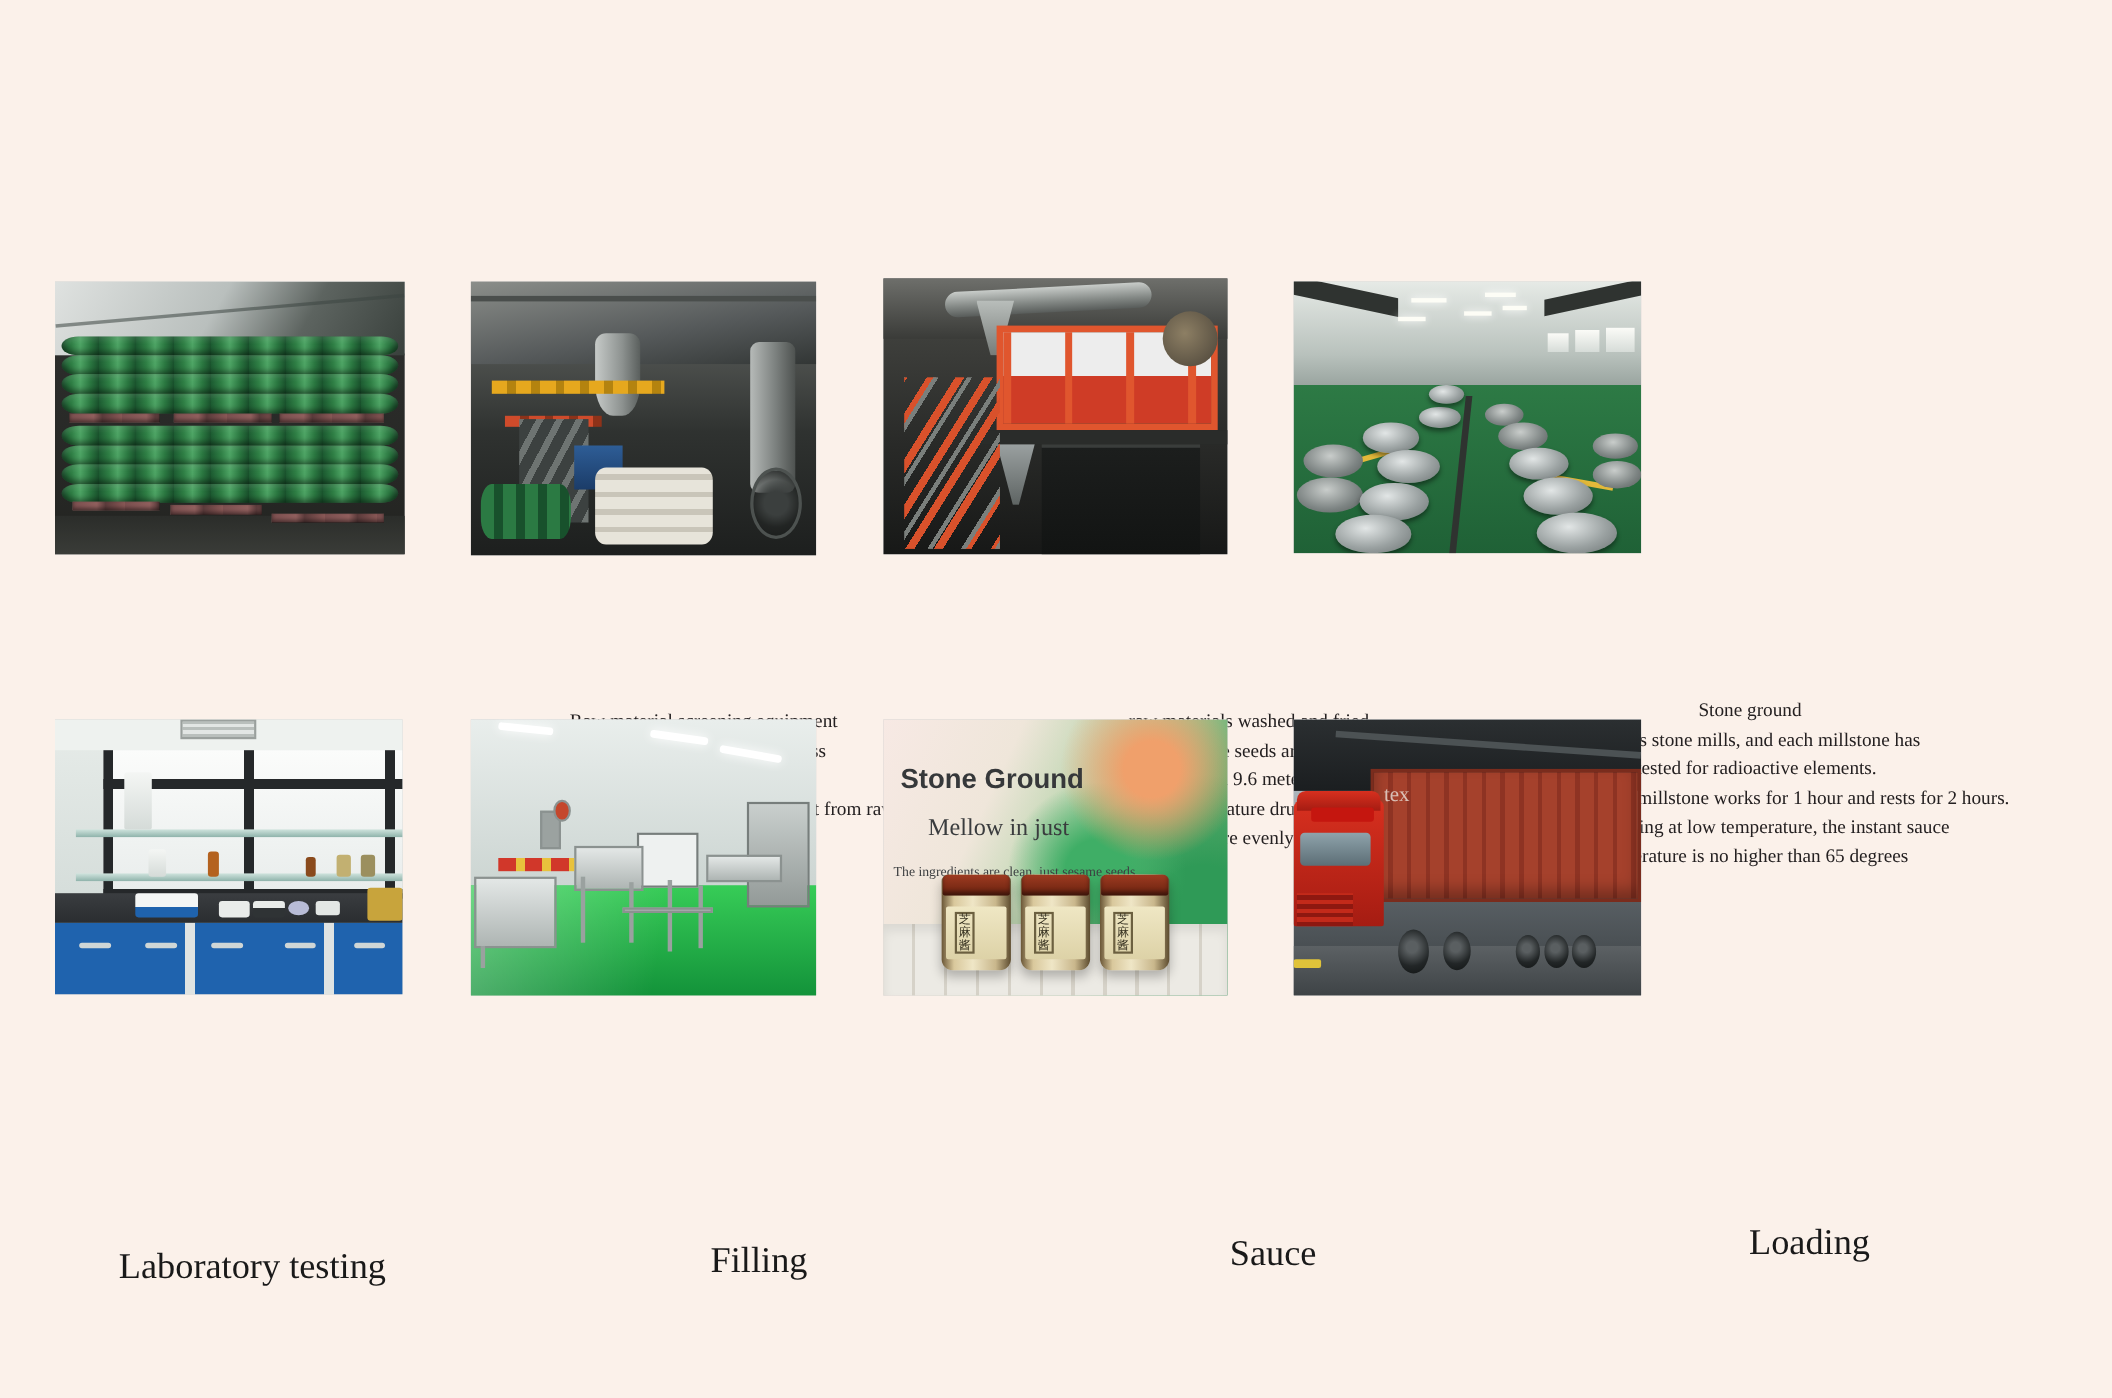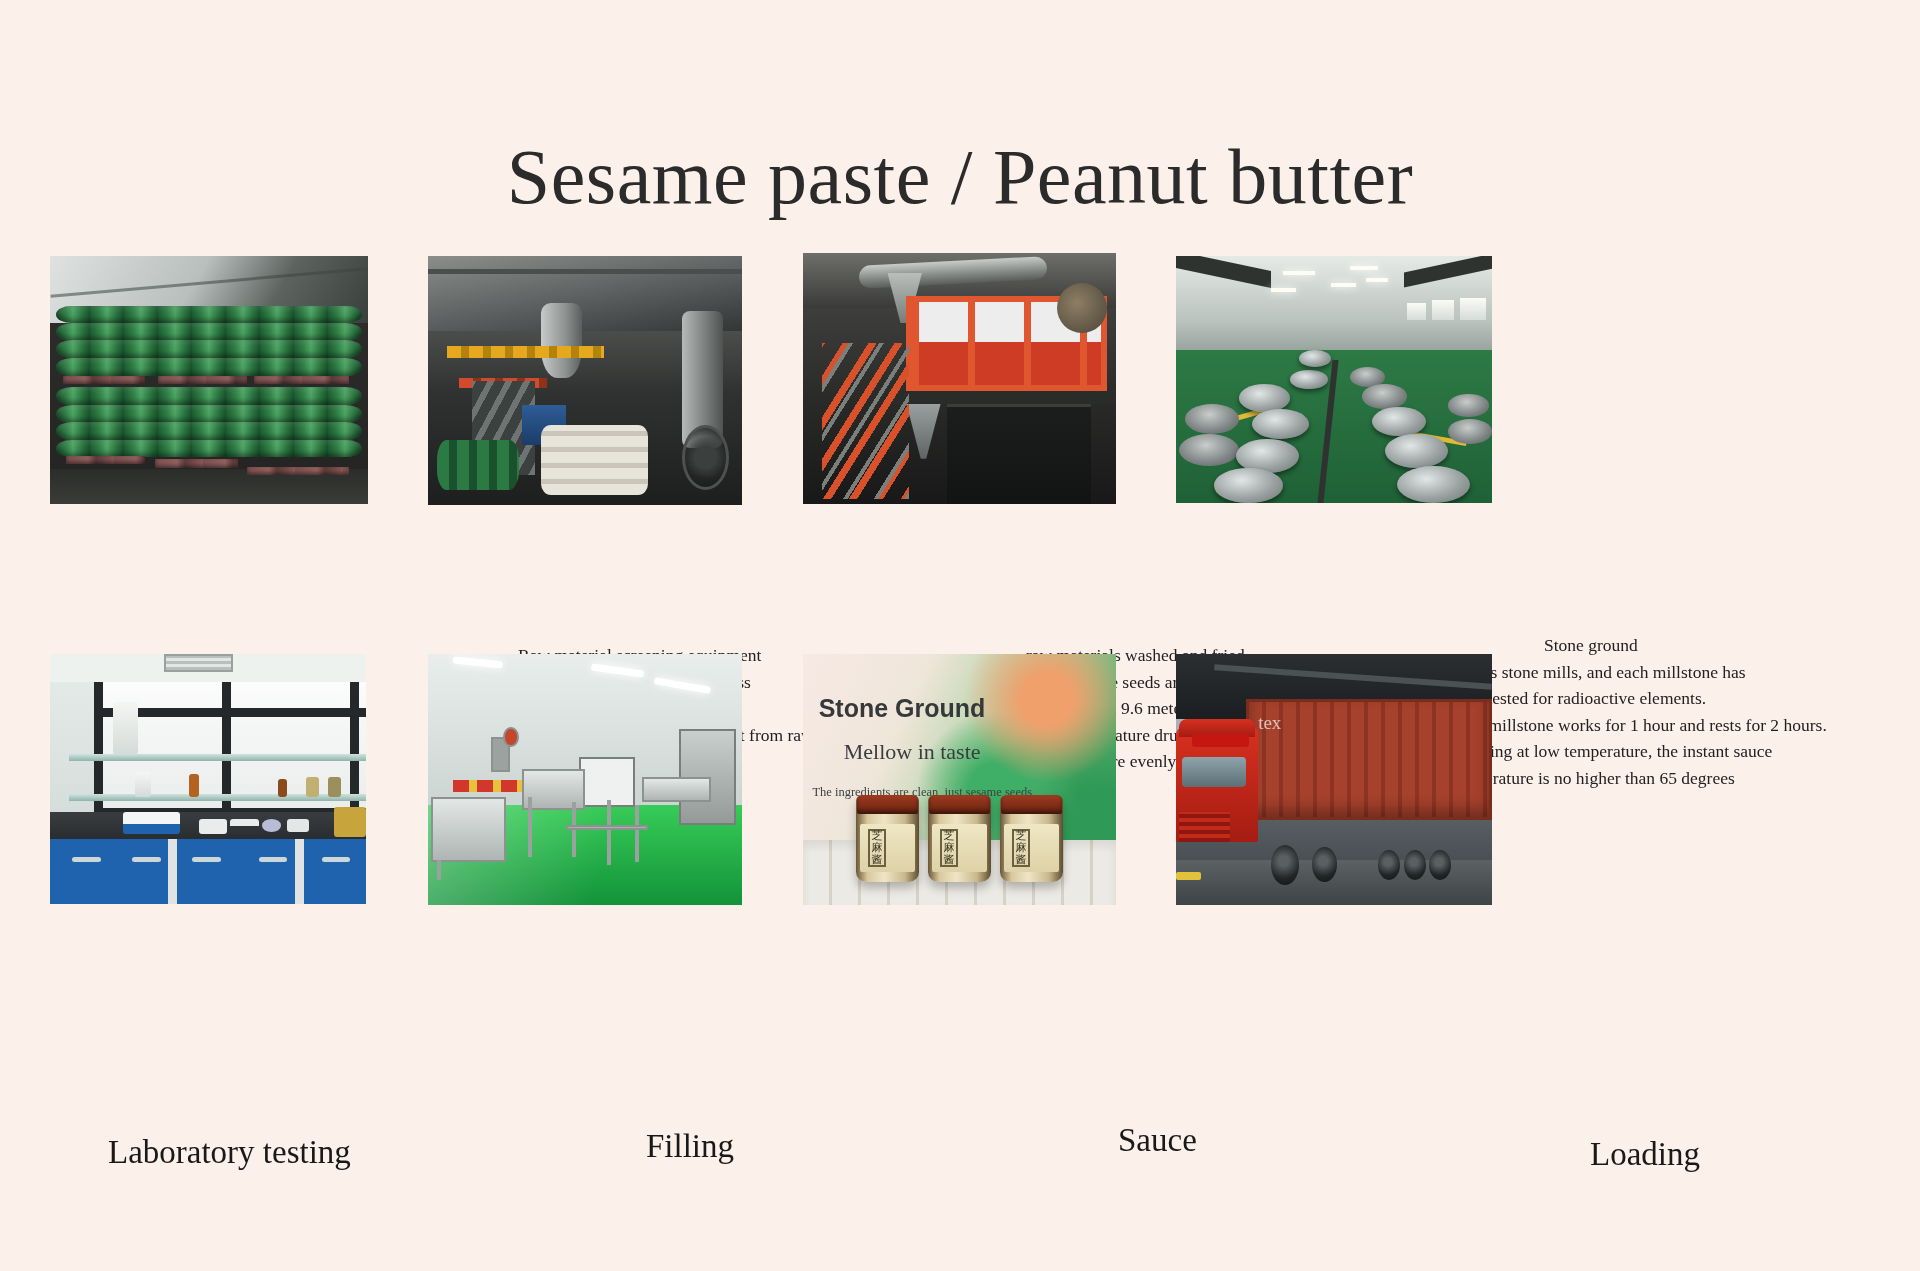--- a/index.html
+++ b/index.html
@@ -217,21 +217,20 @@
     color:#fff;font-size:9px;display:flex;align-items:center;justify-content:center;
     font-family:"DejaVu Sans",sans-serif;}
   .tk-wheel{position:absolute;border-radius:50%;background:radial-gradient(circle at 45% 40%,#5a5f61 18%,#222627 60%,#111414);}
   .tk-txt{position:absolute;color:#e4d7cf;font-family:"Liberation Sans",sans-serif;opacity:.85;}
 </style>
 </head>
 <body style="background: rgb(251, 241, 234);">
 
 <div class="page">
 
-  <div class="title">Sesame paste / Peanut butter</div>
 
   <div class="photo" style="left:50px; top:256px; width:318px; height:248px;">
     <div class="inner">
       <div class="wh-bg"></div>
       <div class="wh-ceil"></div>
       <div class="wh-floor"></div>
       <div class="sackrow" style="top:20%;"></div>
       <div class="sackrow" style="top:27%;"></div>
       <div class="sackrow" style="top:34%;"></div>
       <div class="sackrow" style="top:41%;"></div>
@@ -394,21 +393,21 @@
       <div class="fl-leg" style="left:3%;bottom:10%;height:8%;"></div>
       <div class="fl-mach" style="left:44%;top:68%;width:26%;height:2%;background:#a9b0ae;"></div>
     </div>
   </div>
 
   <div class="photo" style="left:803px; top:654px; width:313px; height:251px;">
     <div class="inner">
       <div class="sc-bg"></div>
       <div class="sc-board"></div>
       <div class="sc-h1" style="left:5%; top:16%; font-size:25px;">Stone Ground</div>
-      <div class="sc-h2" style="left:13%; top:34%; font-size:22px;">Mellow in taste</div>
+      <div class="sc-h2" style="left:13%; top:34%; font-size:22px;">Mellow in just</div>
       <div class="sc-h3" style="left:3%; top:52%; font-size:12.5px;">The ingredients are clean, just sesame seeds</div>
       <div class="jar" style="left:17%; top:56%; width:20%; height:35%;">
         <div class="lid"></div>
         <div class="label">
           <div class="cn">芝麻酱</div>
         </div>
       </div>
       <div class="jar" style="left:40%; top:56%; width:20%; height:35%;">
         <div class="lid"></div>
         <div class="label">
@@ -442,15 +441,15 @@
       <div class="tk-wheel" style="left:64%; bottom:10%; width:7%; height:12%;"></div>
       <div class="tk-wheel" style="left:72%; bottom:10%; width:7%; height:12%;"></div>
       <div class="tk-wheel" style="left:80%; bottom:10%; width:7%; height:12%;"></div>
       <div class="tk-cab" style="left:0%; bottom:10%; width:8%; height:3%; background:#e0c33a; border-radius:2px;"></div>
     </div>
   </div>
 
   <div class="caption mid" style="left:108px; top:1134px;">Laboratory testing</div>
   <div class="caption mid" style="left:646px; top:1128px;">Filling</div>
   <div class="caption mid" style="left:1118px; top:1122px;">Sauce</div>
-  <div class="caption mid" style="left:1590px; top:1136px;">Loading</div>
+  <div class="caption mid" style="left:1590px; top:1112px;">Loading</div>
 
 </div>
 
 </body></html>

